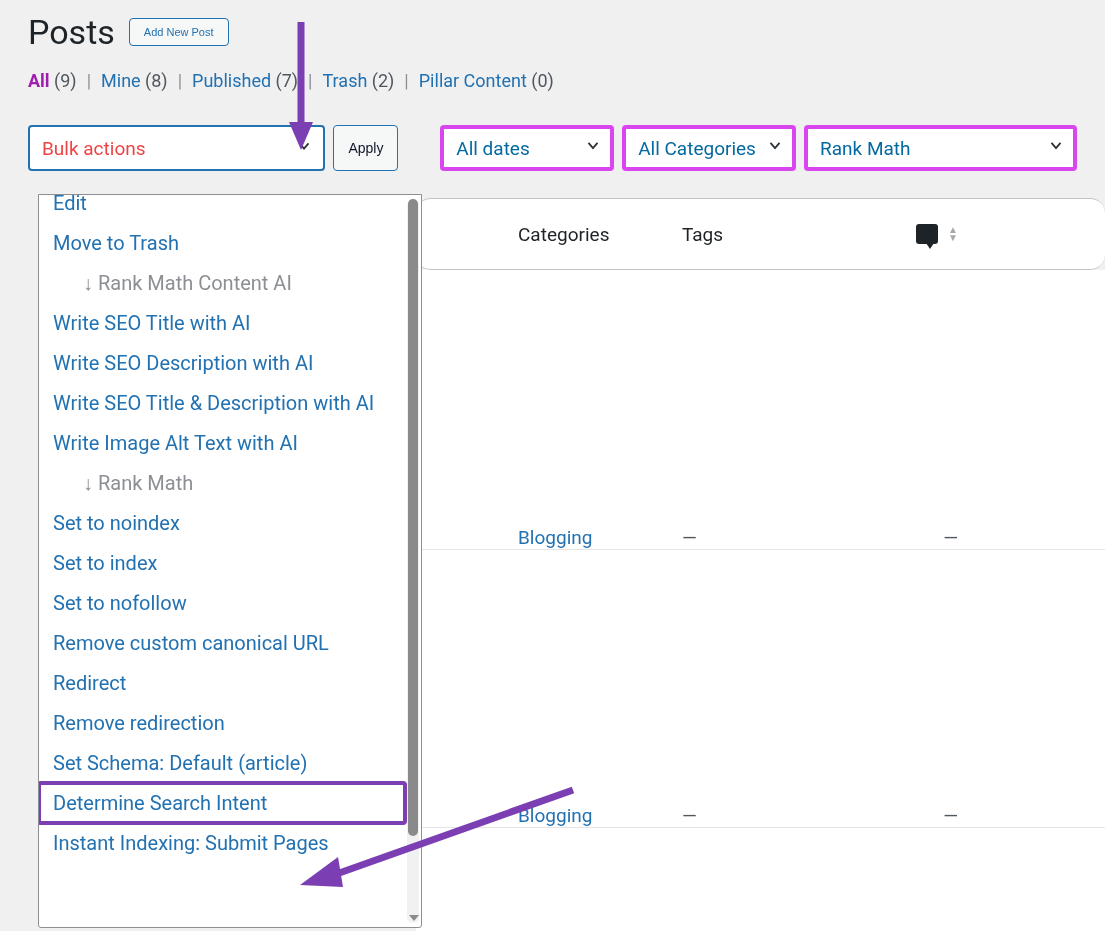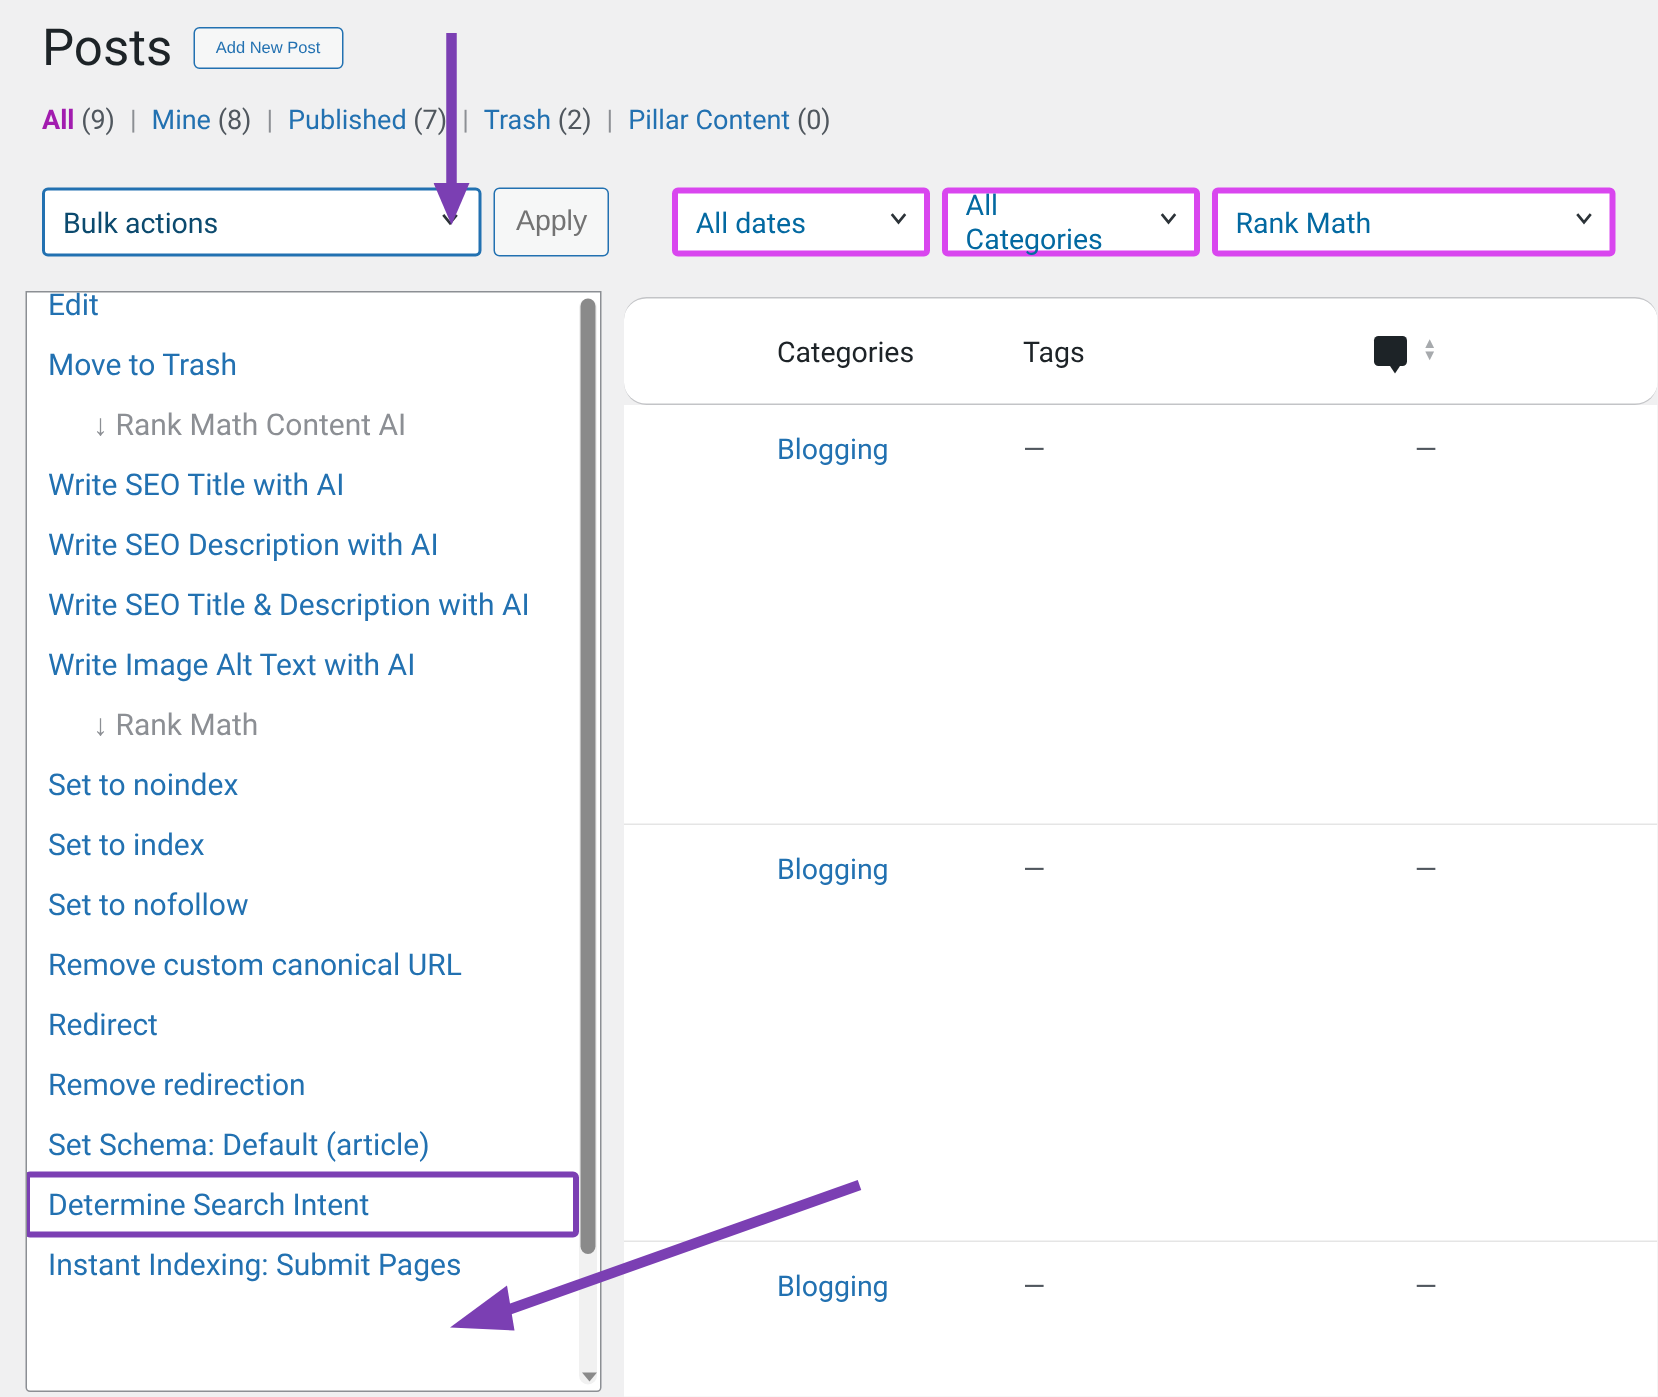--- a/index.html
+++ b/index.html
@@ -46,49 +46,49 @@
       font-size: 19px;
       color: #0369a1;
       position: relative;
       display: inline-flex;
       align-items: center;
       cursor: pointer;
     }
     .select-box.bulk {
       width: 300px;
       border: 2px solid #2271b1;
-      color: #0c4a6e;
+      color: #ef4444;
       justify-content: space-between;
       padding-right: 10px;
     }
     .select-box .chev {
       position: absolute;
       right: 8px;
       top: 50%;
       transform: translateY(-50%);
       color: #2c3338;
     }
     .select-box.bulk .chev { position: static; transform: none; }
     .apply-btn {
       border: 1px solid #2271b1;
       background: #f6f7f7;
-      color: #737373;
+      color: #0f172a;
       padding: 0 14px;
       height: 46px;
-      font-size: 19px;
+      font-size: 14px;
       border-radius: 4px;
       cursor: pointer;
     }
     .sel-dates { width: 175px; }
     .sel-cats  { width: 175px; }
     .sel-rank  { width: 275px; }
 
     .dropdown-list {
       position: absolute;
-      left: 17px;
+      left: 38px;
       top: 194px;
       width: 384px;
       height: 734px;
       background: #fff;
       border: 1px solid #8c8f94;
       border-radius: 0 0 3px 3px;
       overflow: hidden;
       z-index: 30;
       padding-right: 16px;
     }
@@ -179,21 +179,21 @@
       color: #a7aaad;
       font-size: 10px;
       line-height: 8px;
       margin-left: 4px;
     }
     .trow {
       display: flex;
       border-bottom: 1px solid #e5e5e5;
       height: 280px;
       background: #fff;
-      align-items: flex-start;
+      align-items: flex-end;
       padding-top: 18px;
       font-size: 19px;
     }
     .trow.r2, .trow.r3 { height: 278px; }
     .td-cat  { width: 266px; padding-left: 102px; color: #2271b1; cursor: pointer; }
     .td-tags { width: 216px; color: #50575e; }
     .td-com  { width: 60px; color: #50575e; text-align: right; }
 
     .annot-arrow-down {
       position: absolute;

